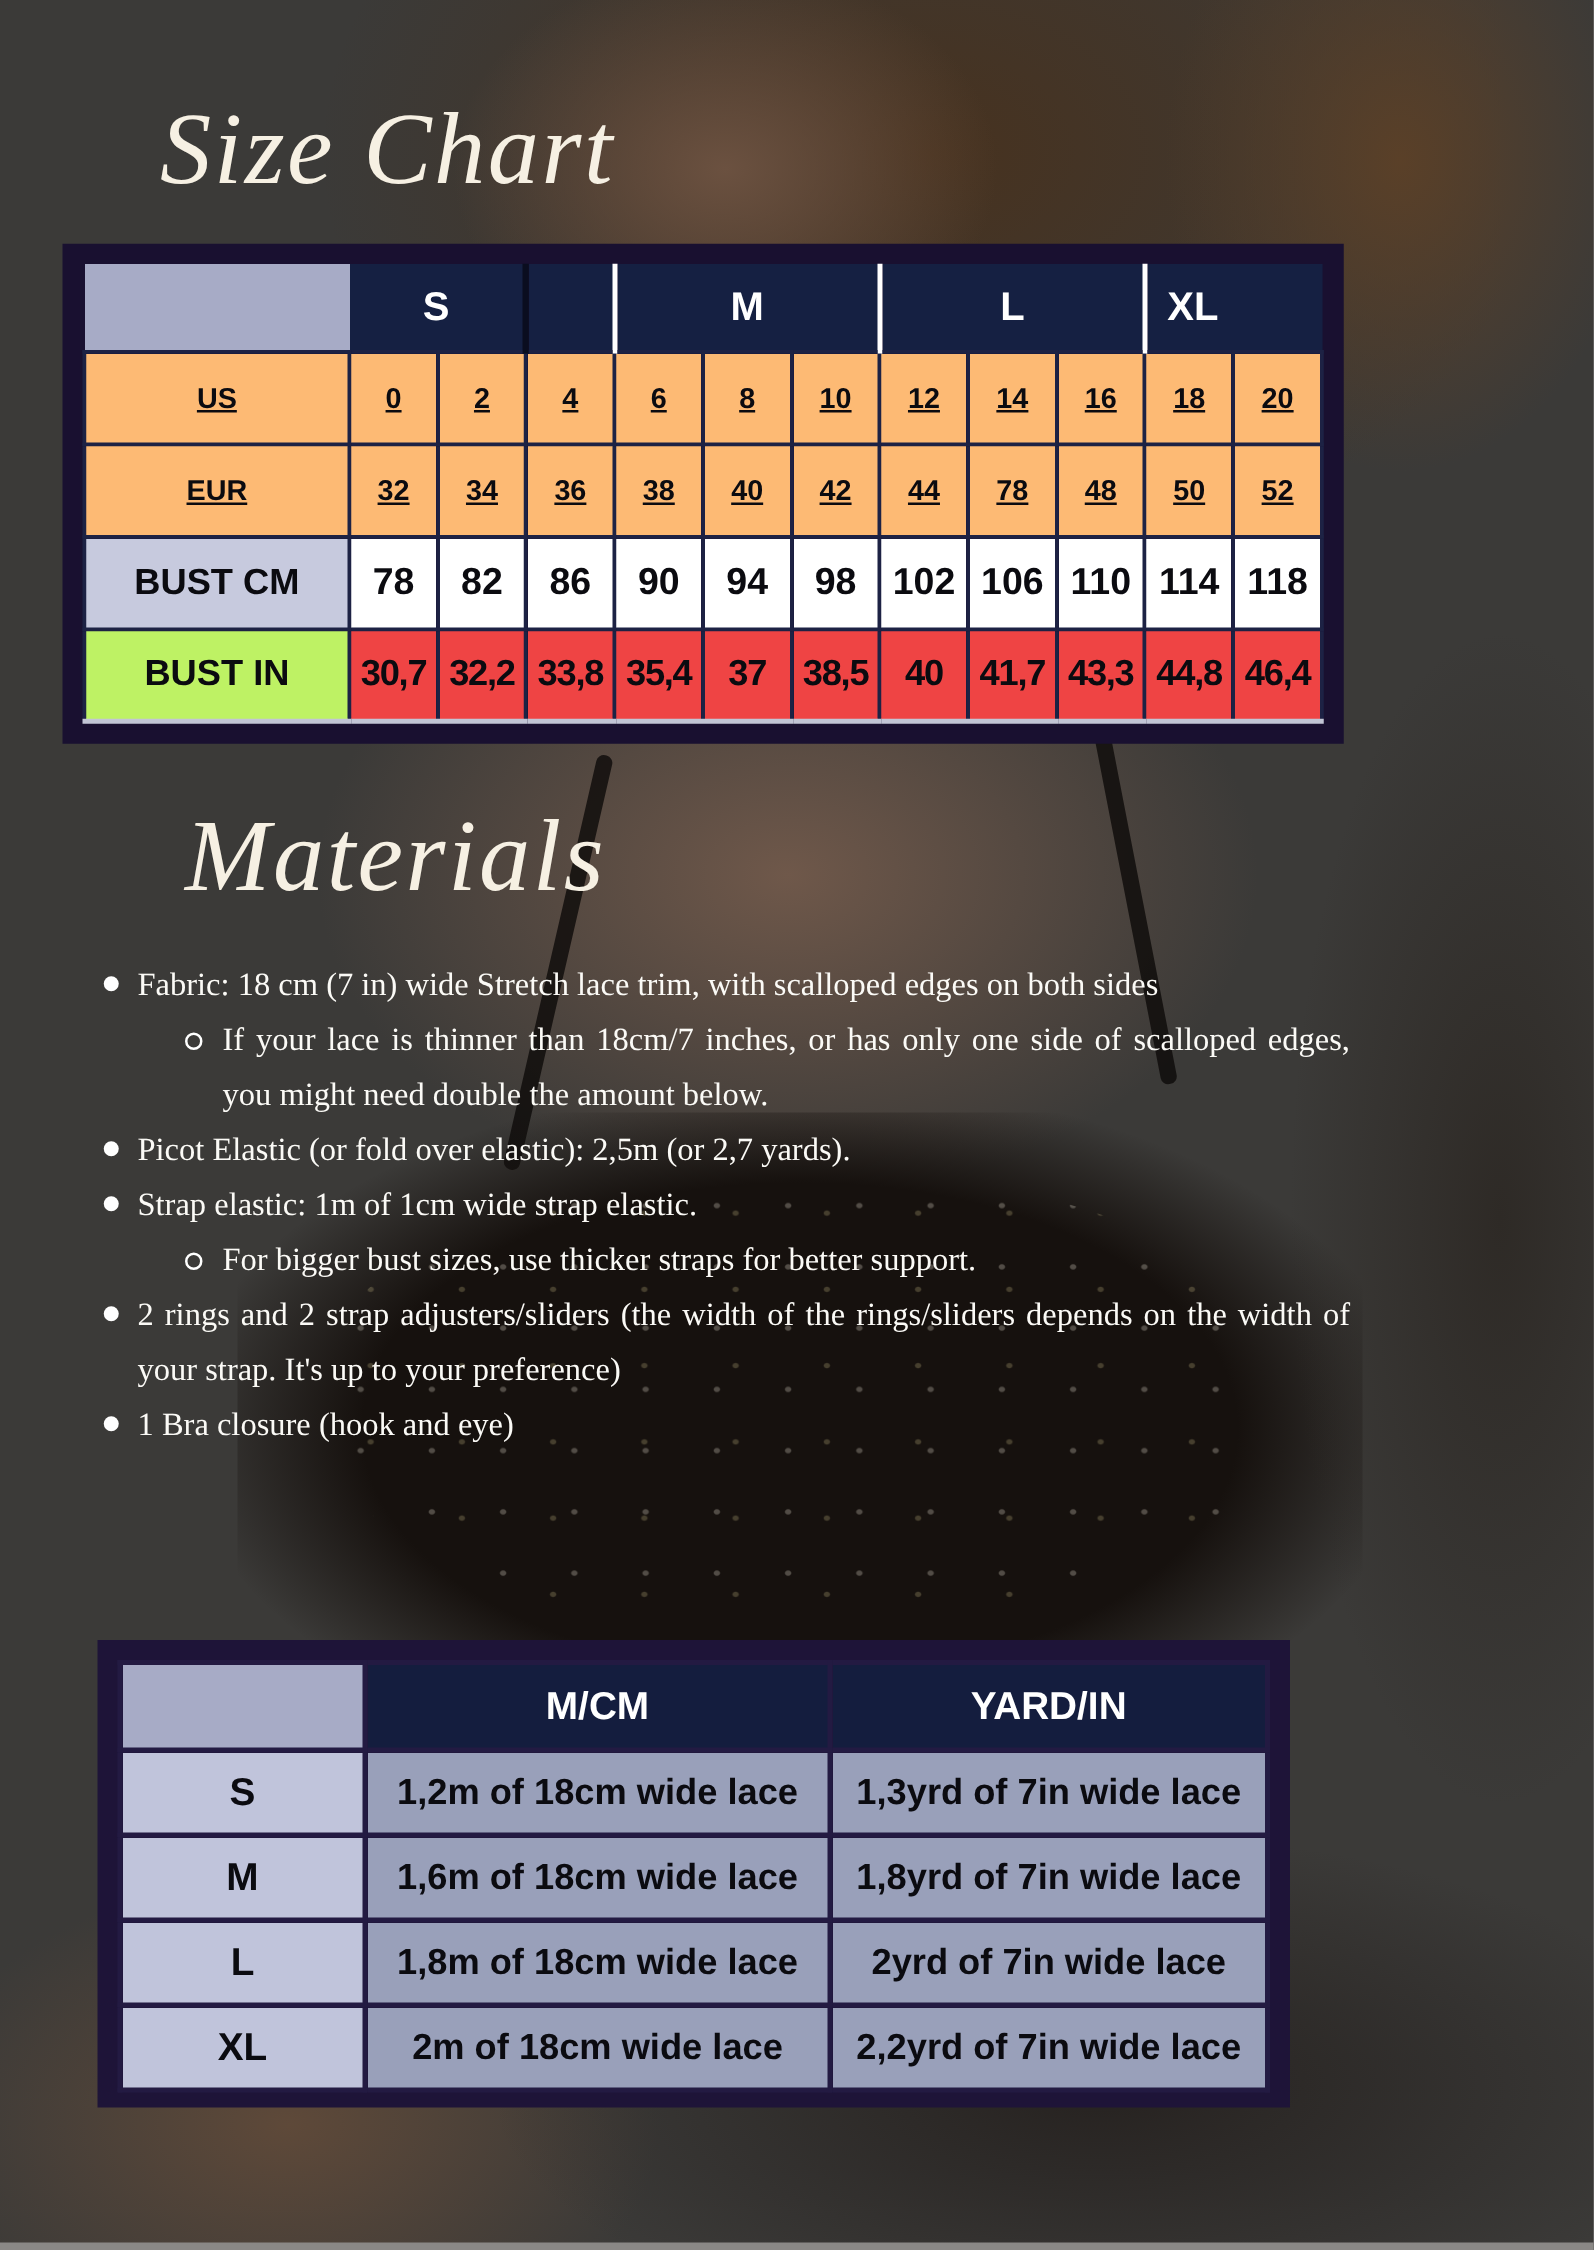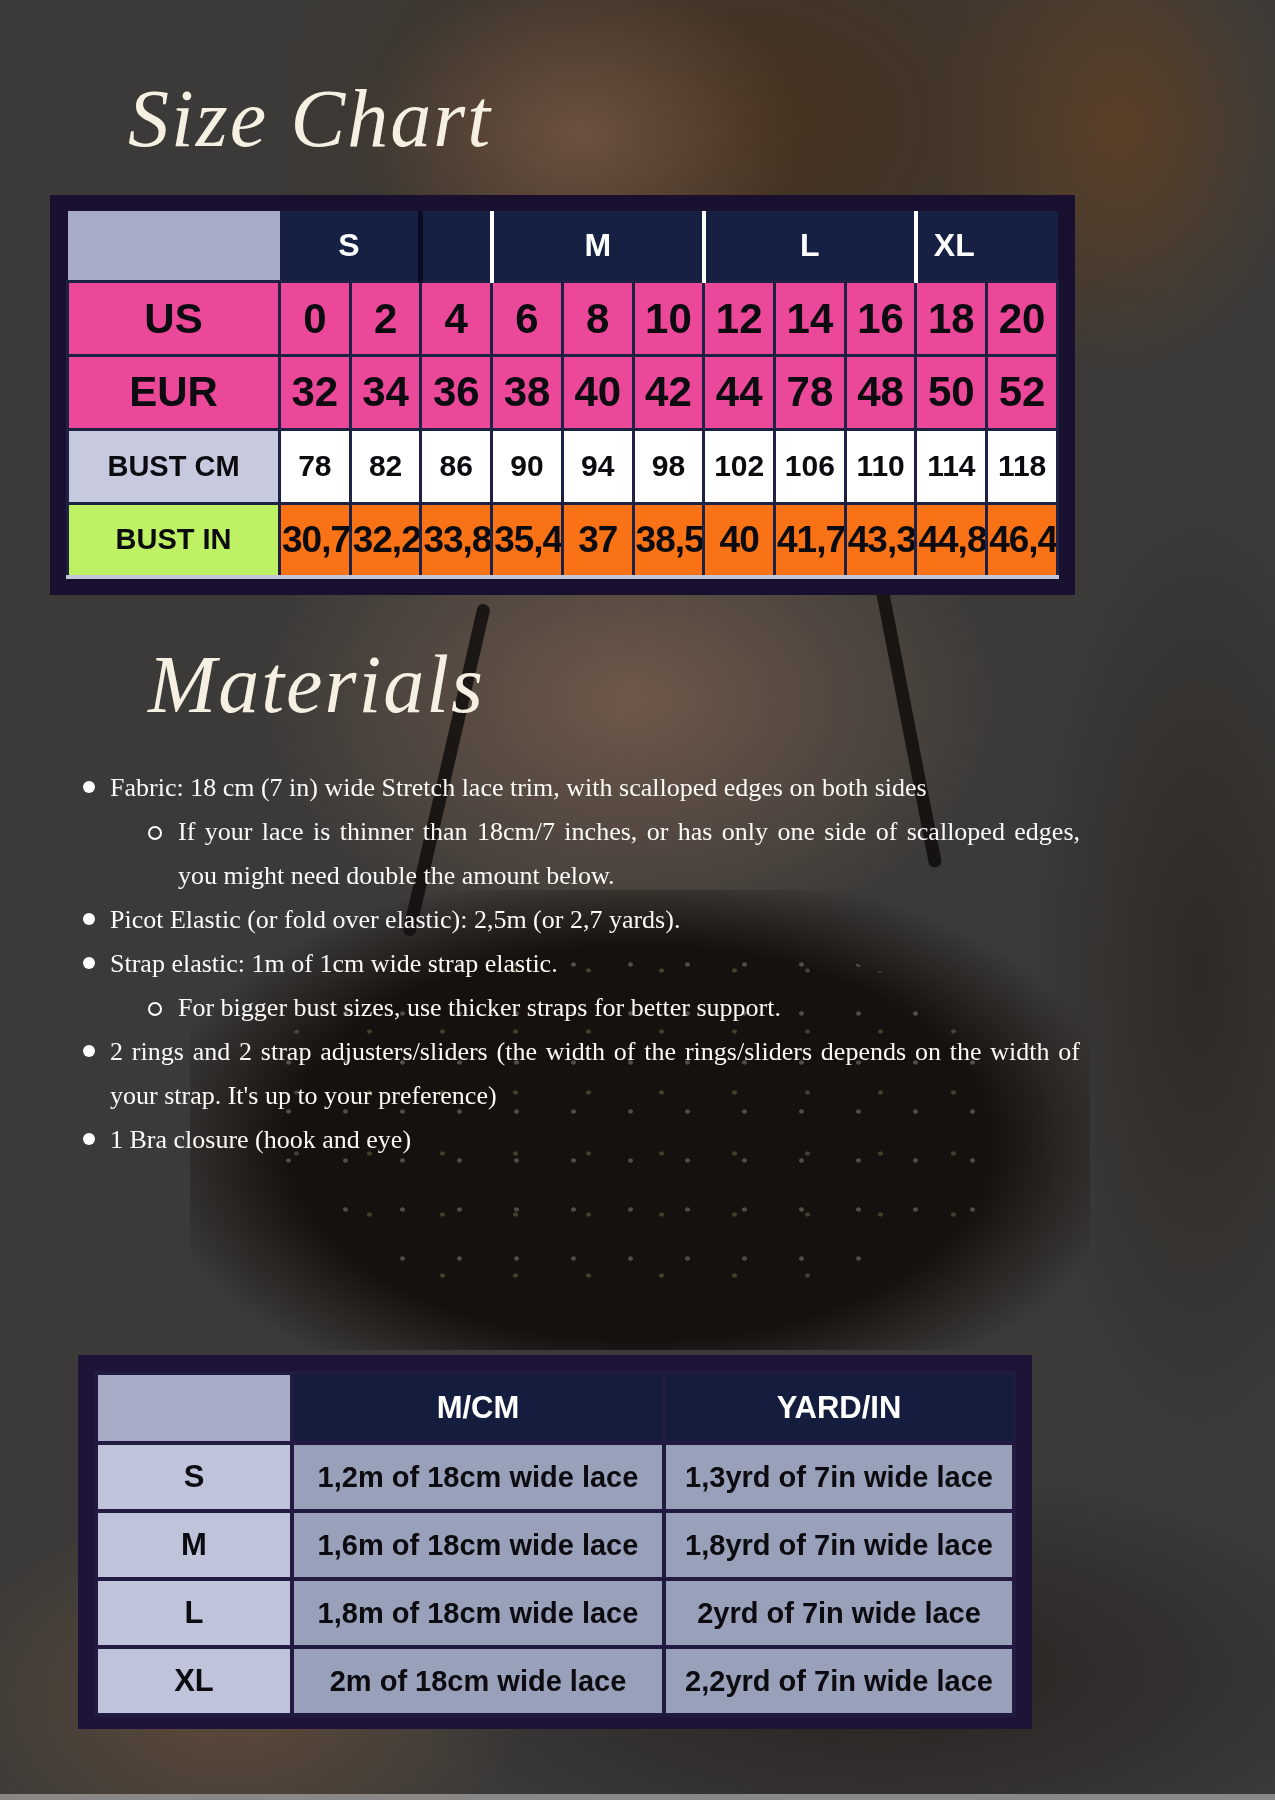--- a/index.html
+++ b/index.html
@@ -35,39 +35,39 @@
 
   
   .title{position:absolute;font-family:"Liberation Serif",serif;font-style:italic;
          font-size:82px;line-height:1;color:#f6f0e3;letter-spacing:2px;white-space:nowrap;}
   .t-size{left:128px;top:78px;}
   .t-mat{left:148px;top:644px;}
 
   
   .frame{position:absolute;box-sizing:border-box;}
   .frame-1{left:50px;top:195px;width:1025px;height:400px;background:#191030;padding:16px;}
-  .frame-2{left:78px;top:1355px;width:954px;height:374px;background:#1e1438;padding:16px;}
+  .frame-2{left:78px;top:1312px;width:954px;height:374px;background:#1e1438;padding:16px;}
   table{border-collapse:collapse;table-layout:fixed;width:100%;height:100%;}
   td{border:3px solid #1d2244;text-align:center;vertical-align:middle;
      font-weight:bold;color:#0b0b10;overflow:hidden;white-space:nowrap;}
 
   
   .tbl1 .corner{background:#a7abc6;border:none;}
   .tbl1 .grp{background:#152042;border:none;color:#ffffff;font-size:32px;}
   .tbl1 .grp.gd{border-left:4px solid #ffffff;}
   .tbl1 .grp.gap{border-left:5px solid #0a0d1f;}
   .tbl1 .grp.xl{padding-right:68px;}
   .tbl1 tr{height:73px;}
   .tbl1 tr.hdr{height:70px;}
   .tbl1 .lab{font-size:28px;}
-  .tbl1 .r-us td, .tbl1 .r-eur td{background:#ec4899;font-size:42px;}
+  .tbl1 .r-us td, .tbl1 .r-eur td{background:#fdba74;font-size:23px;text-decoration:underline;}
   .tbl1 .r-cm .lab{background:#c7cade;}
   .tbl1 .r-cm .v{background:#ffffff;font-size:30px;}
   .tbl1 .r-in .lab{background:#bef264;}
-  .tbl1 .r-in .v{background:#f97316;font-size:37px;letter-spacing:-1px;}
+  .tbl1 .r-in .v{background:#ef4444;font-size:29px;letter-spacing:-1px;}
   .tbl1 .r-in td{border-bottom:4px solid #c2c5d5;}
   .tbl1 .r-cm td, .tbl1 .r-in td{font-size:29px;}
 
   
   .tbl2 td{border:4px solid #231a42;}
   .tbl2 .corner{background:#a7abc6;}
   .tbl2 .hd{background:#141d3e;color:#ffffff;font-size:31px;}
   .tbl2 .lab{background:#c0c4db;font-size:31px;}
   .tbl2 .v{background:#99a0ba;font-size:29px;}
   .tbl2 tr{height:68px;}

